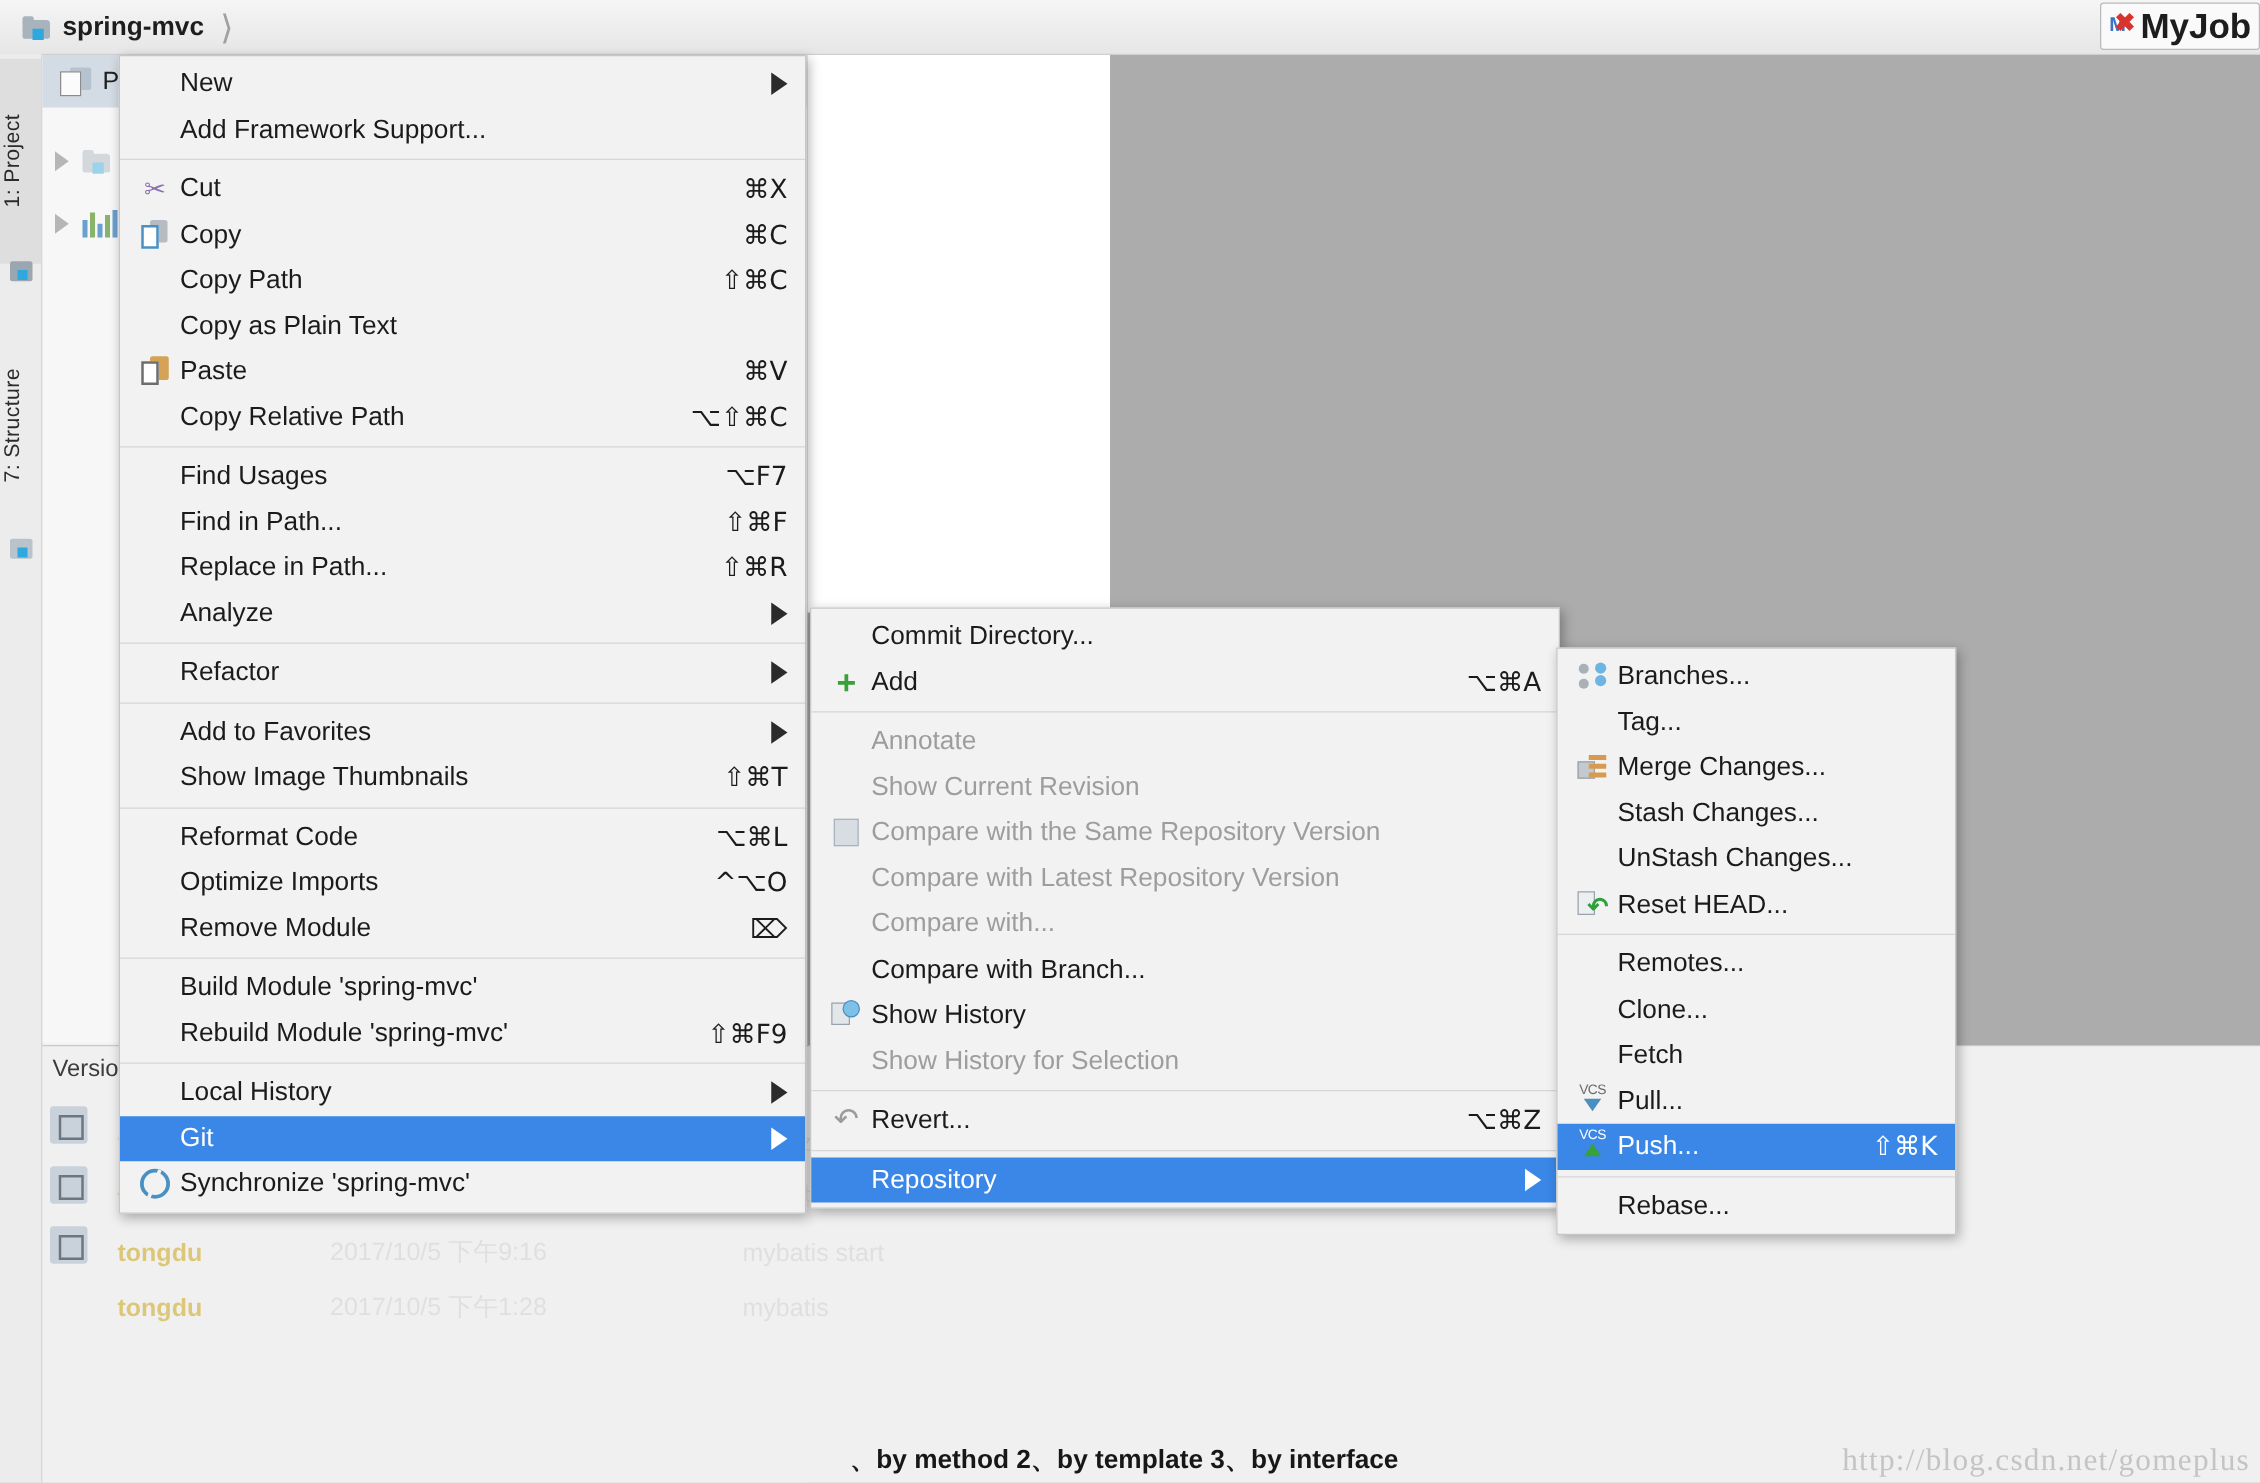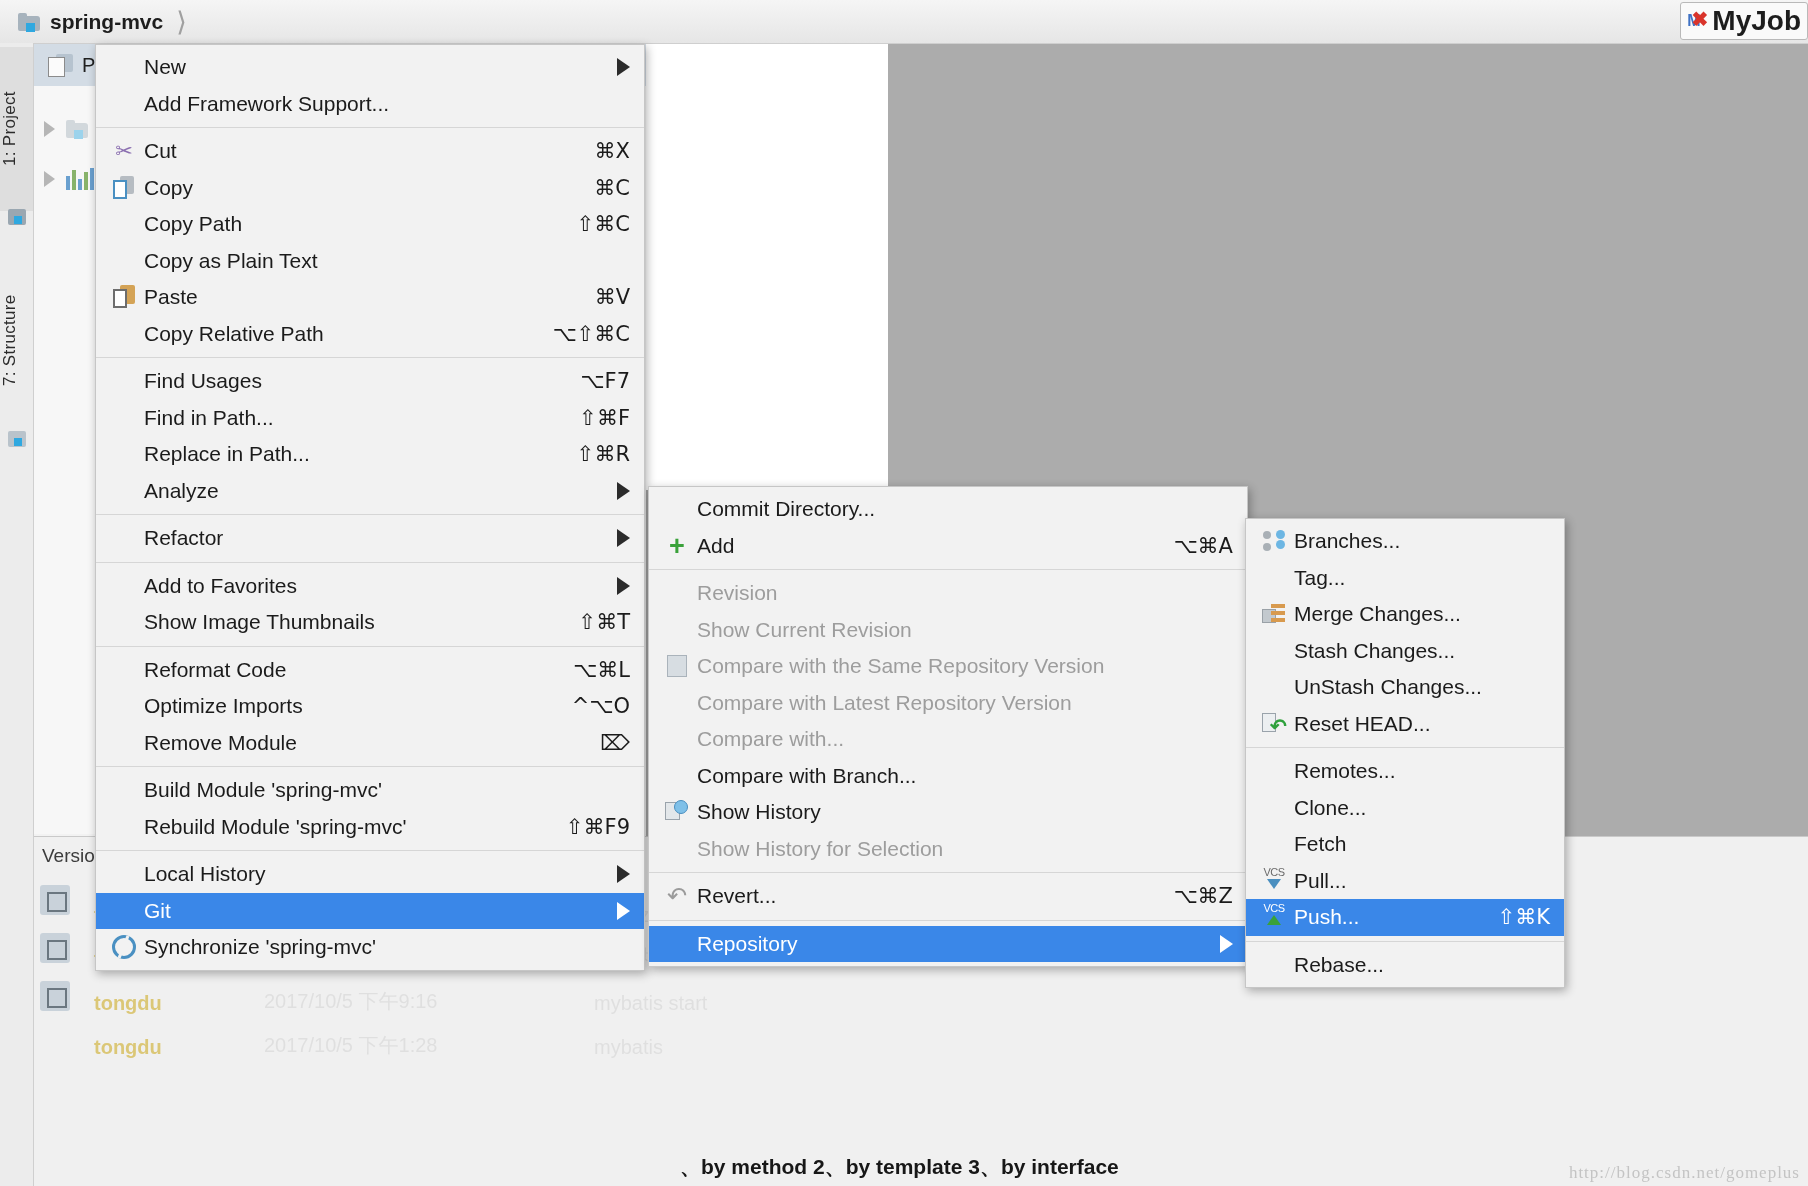--- a/index.html
+++ b/index.html
@@ -325,21 +325,21 @@
     position: absolute;
     left: 646px; bottom: 6px;
     font-size: 21px;
     color: #171717;
     font-weight: 700;
   }
   .watermark {
     position: absolute;
     right: 8px; bottom: 4px;
     font-family: "Liberation Serif", serif;
-    font-size: 17px;
+    font-size: 25px;
     color: #c4c4c4;
     letter-spacing: 1px;
     margin-top: 33px;
   }
 
   
   .menu {
     position: absolute;
     background: #f2f2f2;
     border: 1px solid #c6c6c6;
@@ -783,21 +783,21 @@
       <div class="menu-item">
         <span class="mi-icon">
           <span class="ic-plus">+</span>
         </span>
         <span class="mi-label">Add</span>
         <span class="mi-short">⌥⌘A</span>
       </div>
       <div class="sep"></div>
       <div class="menu-item dis">
         <span class="mi-icon"></span>
-        <span class="mi-label">Revision</span>
+        <span class="mi-label">Annotate</span>
       </div>
       <div class="menu-item dis">
         <span class="mi-icon"></span>
         <span class="mi-label">Show Current Revision</span>
       </div>
       <div class="menu-item dis">
         <span class="mi-icon">
           <span class="ic-compare"></span>
         </span>
         <span class="mi-label">Compare with the Same Repository Version</span>

